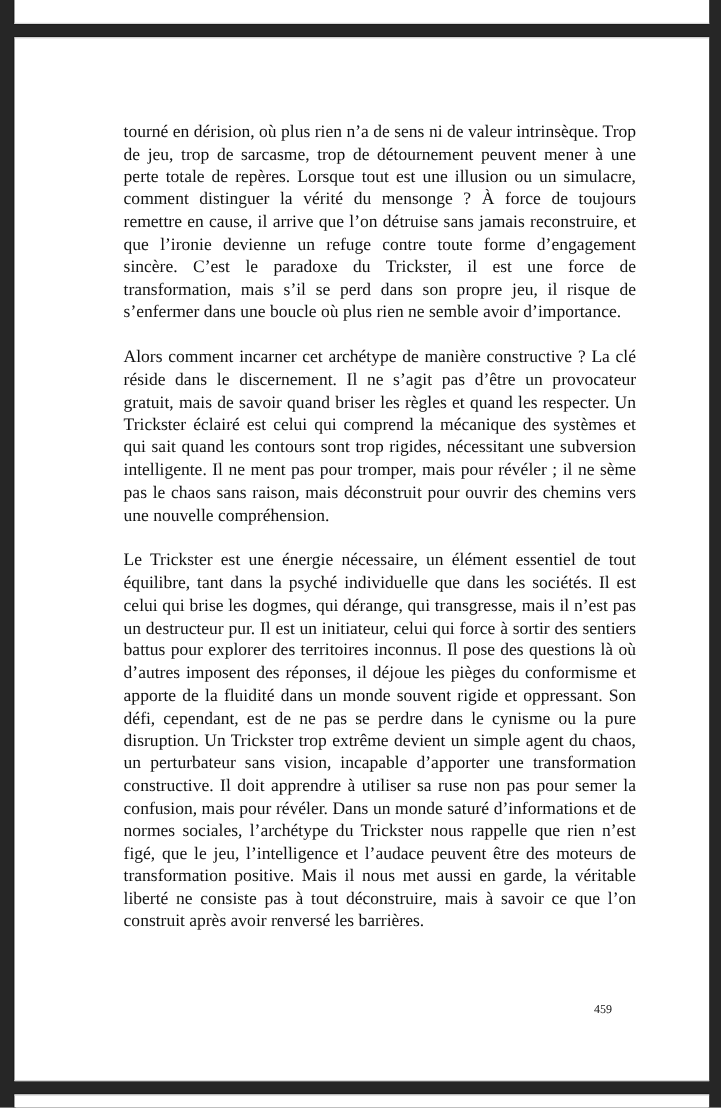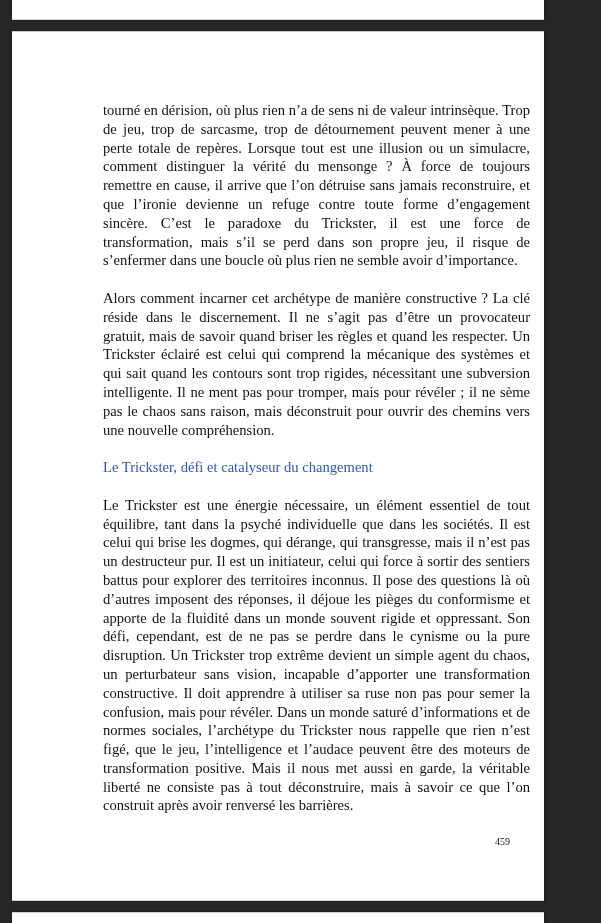--- a/index.html
+++ b/index.html
@@ -4,21 +4,21 @@
 <style>
   html, body { margin: 0; padding: 0; }
   body {
     width: 601px; height: 923px; overflow: hidden;
     background: #262626;
     position: relative;
     font-family: "Liberation Serif", "DejaVu Serif", serif;
   }
   .page {
     position: absolute;
-    left: 12px; width: 532px;
+    left: 12px; width: 579px;
     background: #ffffff;
     box-shadow: 0 0 1px #000;
   }
   #page-prev { top: 0; height: 19px; border-bottom: 1px solid #d8d8d8; }
   #page-current { top: 31px; height: 868px; border-top: 1px solid #cfcfcf; border-bottom: 1px solid #d8d8d8; }
   #page-next { top: 912px; height: 11px; border-top: 1px solid #cfcfcf; }
 
   .content {
     position: absolute;
     left: 91px; width: 427px;
@@ -47,19 +47,18 @@
 </style>
 </head>
 <body>
 
 <div class="page" id="page-prev"></div>
 
 <div class="page" id="page-current">
   <div class="content">
     <p>tourné en dérision, où plus rien n’a de sens ni de valeur intrinsèque. Trop de jeu, trop de sarcasme, trop de détournement peuvent mener à une perte totale de repères. Lorsque tout est une illusion ou un simulacre, comment distinguer la vérité du mensonge ? À force de toujours remettre en cause, il arrive que l’on détruise sans jamais reconstruire, et que l’ironie devienne un refuge contre toute forme d’engagement sincère. C’est le paradoxe du Trickster, il est une force de transformation, mais s’il se perd dans son propre jeu, il risque de s’enfermer dans une boucle où plus rien ne semble avoir d’importance.</p>
     <p>Alors comment incarner cet archétype de manière constructive ? La clé réside dans le discernement. Il ne s’agit pas d’être un provocateur gratuit, mais de savoir quand briser les règles et quand les respecter. Un Trickster éclairé est celui qui comprend la mécanique des systèmes et qui sait quand les contours sont trop rigides, nécessitant une subversion intelligente. Il ne ment pas pour tromper, mais pour révéler ; il ne sème pas le chaos sans raison, mais déconstruit pour ouvrir des chemins vers une nouvelle compréhension.</p>
-    <h2>Le Trickster, défi et catalyseur du changement</h2>
     <p>Le Trickster est une énergie nécessaire, un élément essentiel de tout équilibre, tant dans la psyché individuelle que dans les sociétés. Il est celui qui brise les dogmes, qui dérange, qui transgresse, mais il n’est pas un destructeur pur. Il est un initiateur, celui qui force à sortir des sentiers battus pour explorer des territoires inconnus. Il pose des questions là où d’autres imposent des réponses, il déjoue les pièges du conformisme et apporte de la fluidité dans un monde souvent rigide et oppressant. Son défi, cependant, est de ne pas se perdre dans le cynisme ou la pure disruption. Un Trickster trop extrême devient un simple agent du chaos, un perturbateur sans vision, incapable d’apporter une transformation constructive. Il doit apprendre à utiliser sa ruse non pas pour semer la confusion, mais pour révéler. Dans un monde saturé d’informations et de normes sociales, l’archétype du Trickster nous rappelle que rien n’est figé, que le jeu, l’intelligence et l’audace peuvent être des moteurs de transformation positive. Mais il nous met aussi en garde, la véritable liberté ne consiste pas à tout déconstruire, mais à savoir ce que l’on construit après avoir renversé les barrières.</p>
   </div>
   <div class="page-number">459</div>
 </div>
 
 <div class="page" id="page-next"></div>
 
 </body></html>

